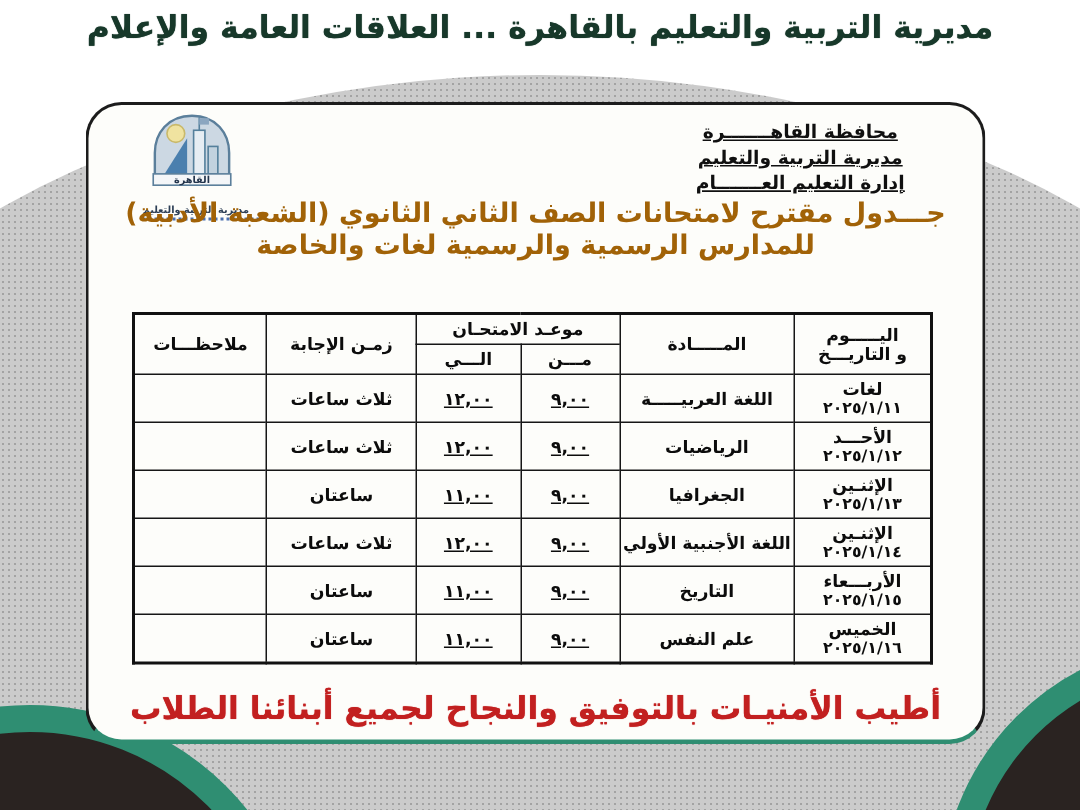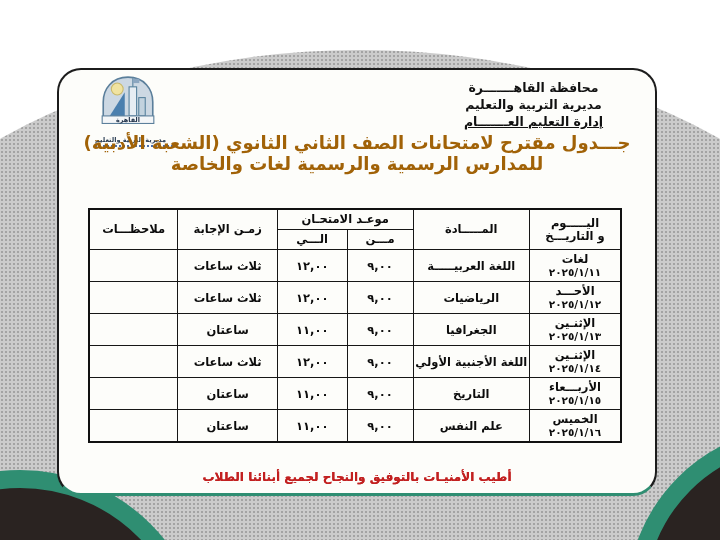--- a/index.html
+++ b/index.html
@@ -31,21 +31,21 @@
   }
   
   .panel{
     position:absolute;left:57px;top:68px;width:600px;height:428px;
     box-sizing:border-box;background:#fdfdfa;
     border:2px solid #1c1c1c;border-bottom:3px solid #2f8e72;
     border-radius:24px;direction:rtl;
   }
   .letterhead{
     position:absolute;top:9px;right:14px;width:215px;text-align:center;
-    font-size:12.5px;font-weight:bold;color:#101010;line-height:17px;
+    font-size:12.5px;font-weight:bold;color:#101010;line-height:17px;text-decoration:underline;
   }
   .letterhead .u{text-decoration:underline;}
   .logo{
     position:absolute;top:5px;left:36px;width:78px;text-align:left;
   }
   .logo-caption{
     font-size:6.5px;font-weight:bold;color:#2c3e55;line-height:8px;
     border-bottom:2px dotted #4a6fae;padding-bottom:1px;margin-top:1px;
   }
   .title-block{
@@ -58,36 +58,37 @@
     border:2.5px solid #111;
   }
   .exam-table th,.exam-table td{
     border:1.6px solid #161616;text-align:center;vertical-align:middle;
     font-weight:bold;color:#0c0c0c;padding:0;overflow:hidden;
   }
   .exam-table th{font-size:11.5px;height:19px;line-height:13px;}
   .exam-table td{font-size:11.5px;height:31px;}
   .day-name{font-size:11.5px;line-height:13px;}
   .day-date{font-size:10.5px;line-height:13px;}
-  .time-cell{font-size:11px;}
+  .time-cell{font-size:11px;text-decoration:underline;}
   .footer-wish{
     position:absolute;bottom:9px;left:0;width:100%;text-align:center;
-    font-size:12px;font-weight:bold;color:#c22020;direction:rtl;
+    font-size:21px;font-weight:bold;color:#c22020;direction:rtl;
     text-shadow:0 0 0.5px #c22020;
   }
 </style>
 </head>
 <body>
 
 <div class="stage">
 
   <div class="grey-blob"></div>
   <div class="corner left"></div>
   <div class="corner right"></div>
 
+  <div class="page-header">مديرية التربية والتعليم بالقاهرة ... العلاقات العامة والإعلام</div>
 
   <div class="panel">
 
     <div class="logo">
       <svg width="66" height="56" viewBox="0 0 60 52">
         <path d="M30,2 C15,2 7,13 7,25 L7,44 L53,44 L53,25 C53,13 45,2 30,2 Z" fill="#ccd8e3" stroke="#5b7f9b" stroke-width="1.5"></path>
         <circle cx="20" cy="13" r="5.5" fill="#f0e3a0" stroke="#c9b96a" stroke-width="1"></circle>
         <path d="M13,38 L27,16 L27,38 Z" fill="#4a7fae"></path>
         <rect x="31" y="11" width="7" height="27" fill="#e6edf3" stroke="#55809c" stroke-width="1"></rect>
         <line x1="34.5" y1="3" x2="34.5" y2="11" stroke="#55809c" stroke-width="1"></line>

